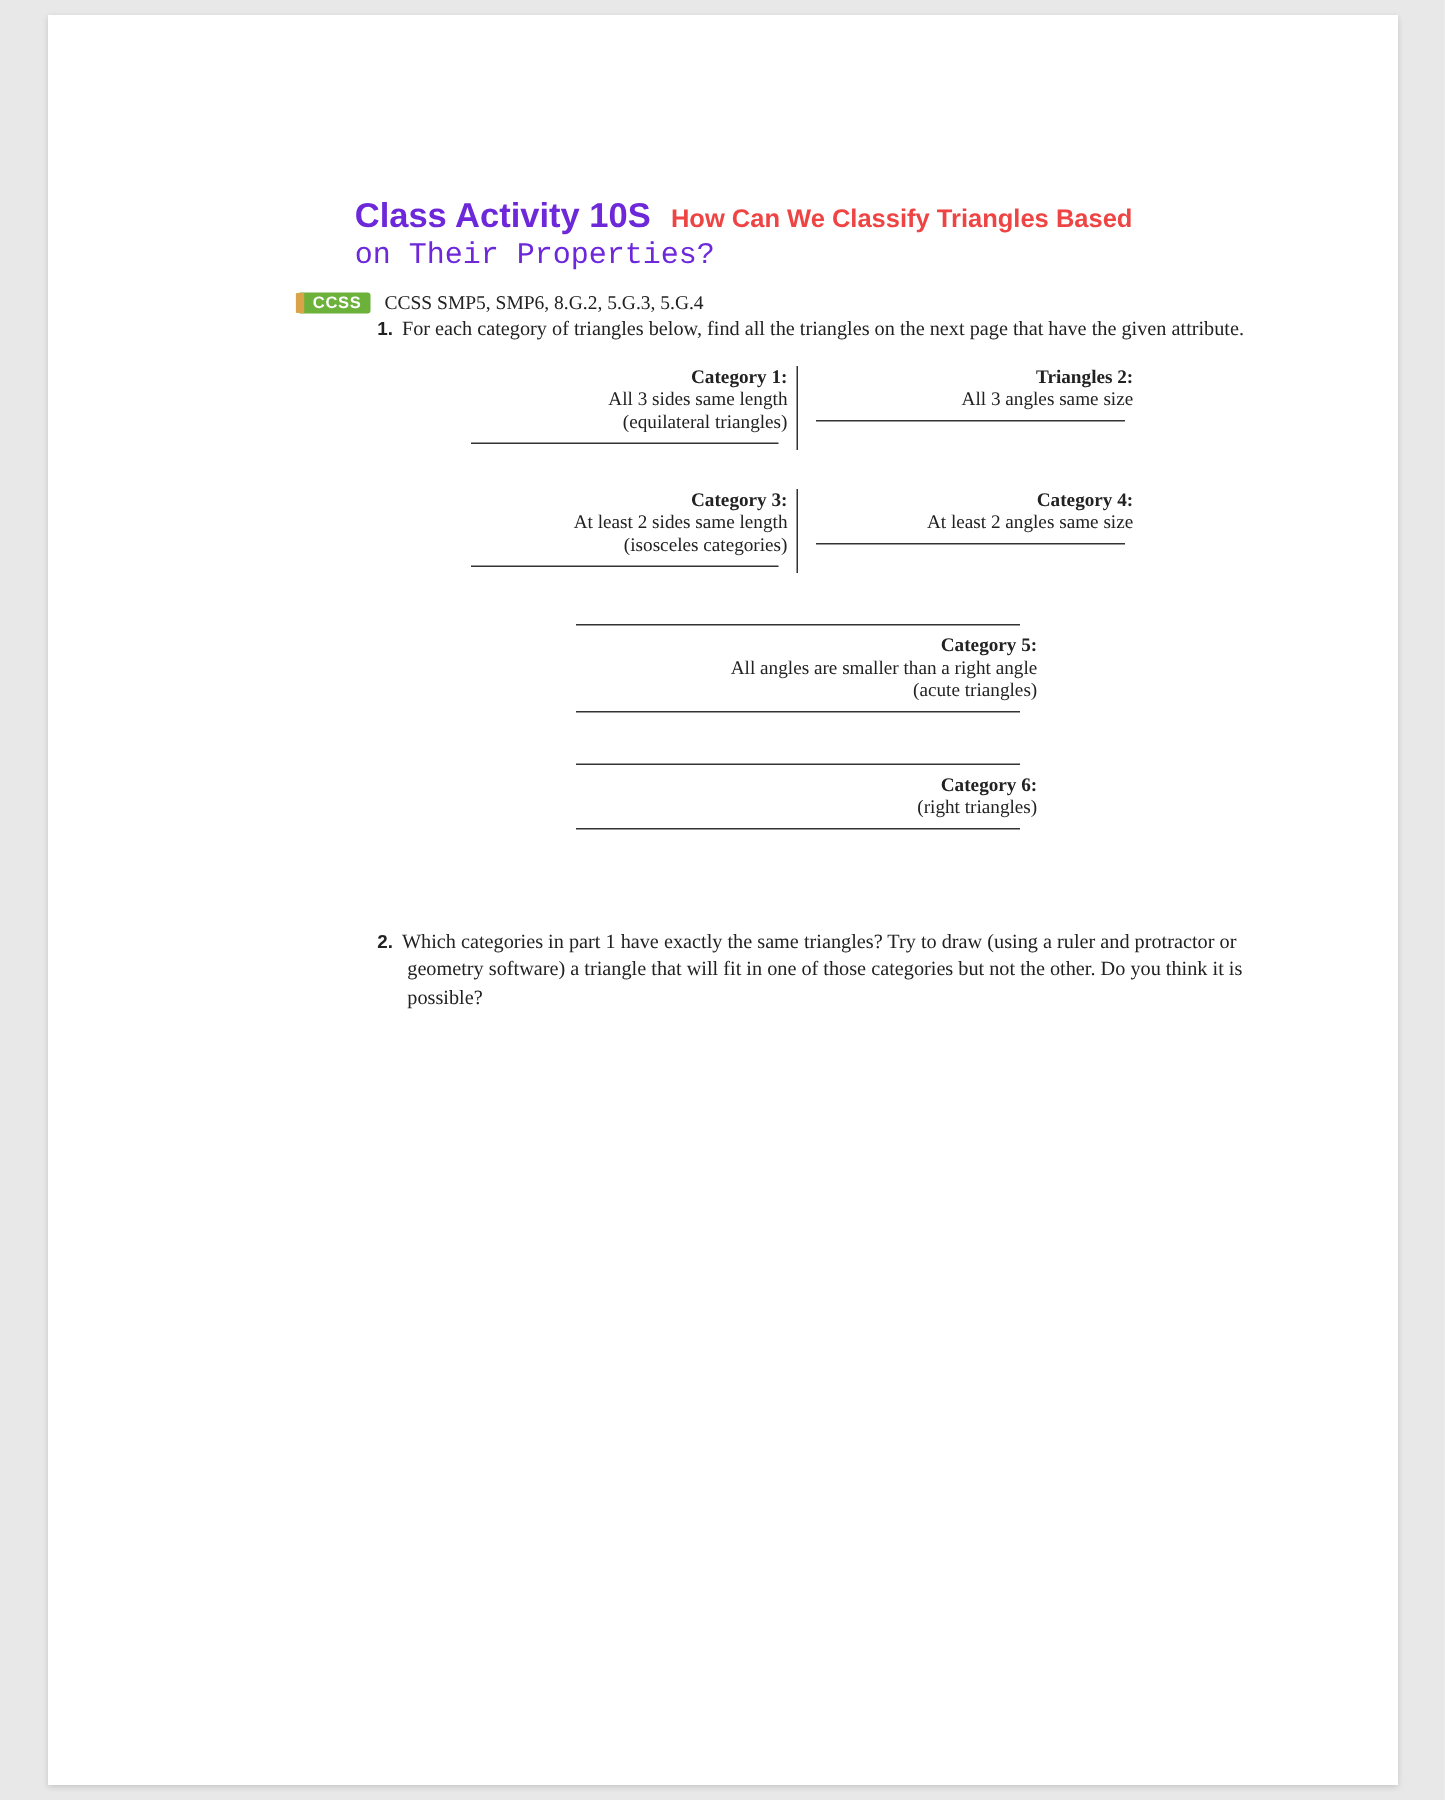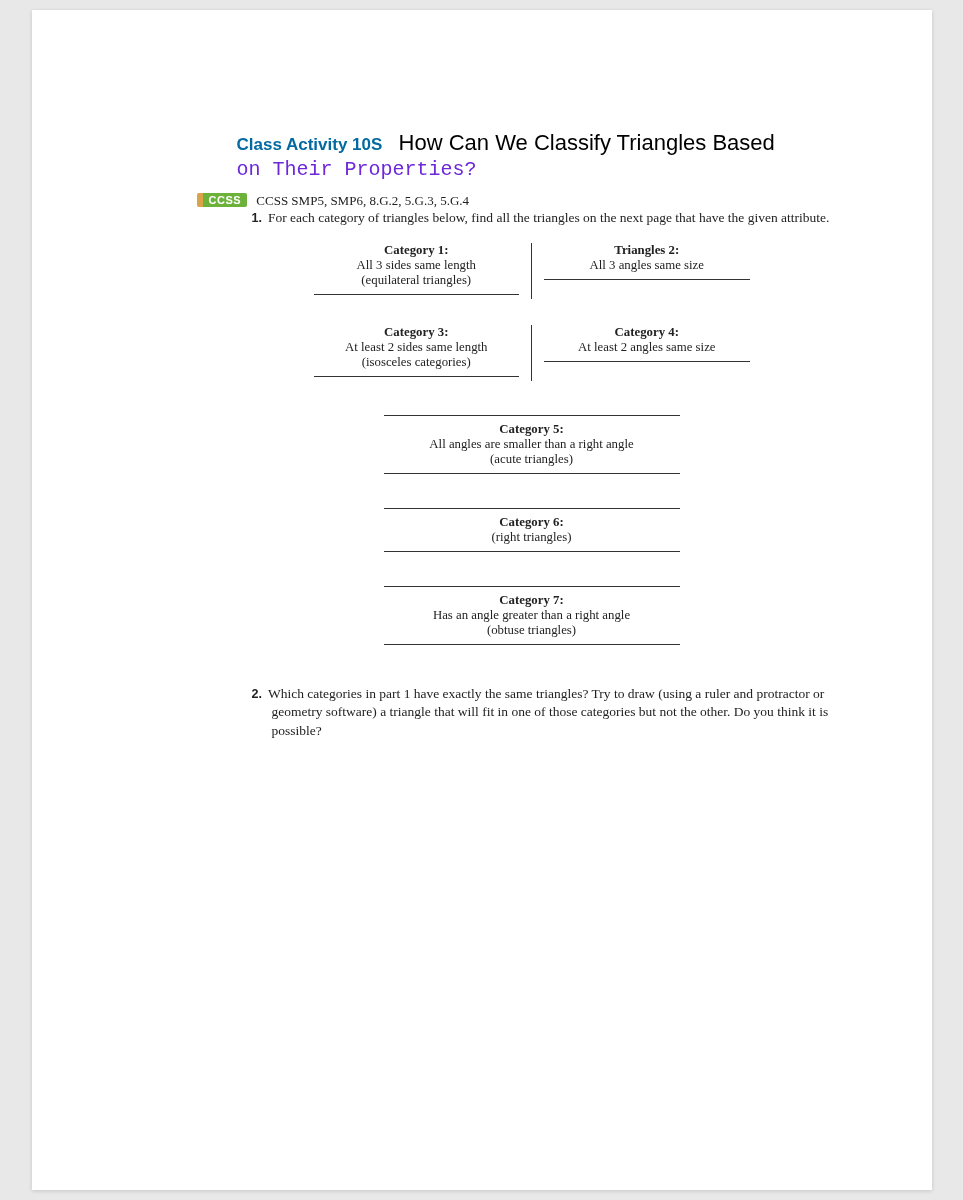--- a/index.html
+++ b/index.html
@@ -15,28 +15,28 @@
     color:#222;
     position:relative;
   }
   .header{
     margin-left:135px;
     margin-bottom:10px;
   }
   .activity-label{
     font-family:Arial,Helvetica,sans-serif;
     font-weight:700;
-    color:#0369a1;
-    font-size:17px;
+    color:#6d28d9;
+    font-size:23px;
   }
   .activity-title{
     font-family:Arial,Helvetica,sans-serif;
-    font-weight:400;
-    color:#000000;
-    font-size:22px;
+    font-weight:700;
+    color:#ef4444;
+    font-size:17px;
   }
   .sub-title{
     font-family:Liberation Mono, monospace;
     font-weight:400;
     color:#6d28d9;
     font-size:20px;
     display:block;
     margin-top:2px;
   }
   .ccss-row{
@@ -73,21 +73,21 @@
   .q .num{
     font-family:Arial,Helvetica,sans-serif;
     font-weight:700;
     font-size:12.5px;
     margin-right:6px;
   }
   .categories{
     margin:16px 0 40px 200px;
     width:460px;
     font-size:12.8px;
-    text-align:center;
+    text-align:right;
   }
   .pair{
     display:flex;
     gap:0;
     margin-bottom:8px;
   }
   .cell{
     flex:1;
     padding:0 6px 4px 6px;
   }
@@ -188,28 +188,20 @@
     <div class="single">
       <div class="uline"></div>
       <div style="height:6px"></div>
       <span class="cat-title">Category 6:</span>
       <span class="cat-paren">(right triangles)</span>
       <div class="uline"></div>
     </div>
 
     <div class="gap"></div>
 
-    <div class="single">
-      <div class="uline"></div>
-      <div style="height:6px"></div>
-      <span class="cat-title">Category 7:</span>
-      <span class="cat-desc">Has an angle greater than a right angle</span>
-      <span class="cat-paren">(obtuse triangles)</span>
-      <div class="uline"></div>
-    </div>
 
   </div>
 
   <div class="q" style="margin-top:40px">
     <span class="num">2.</span><span>Which categories in part 1 have exactly the same triangles? Try to draw (using a ruler and protractor or geometry software) a triangle that will fit in one of those categories but not the other. Do you think it is possible?</span>
   </div>
 
 </div>
 
 </body></html>

